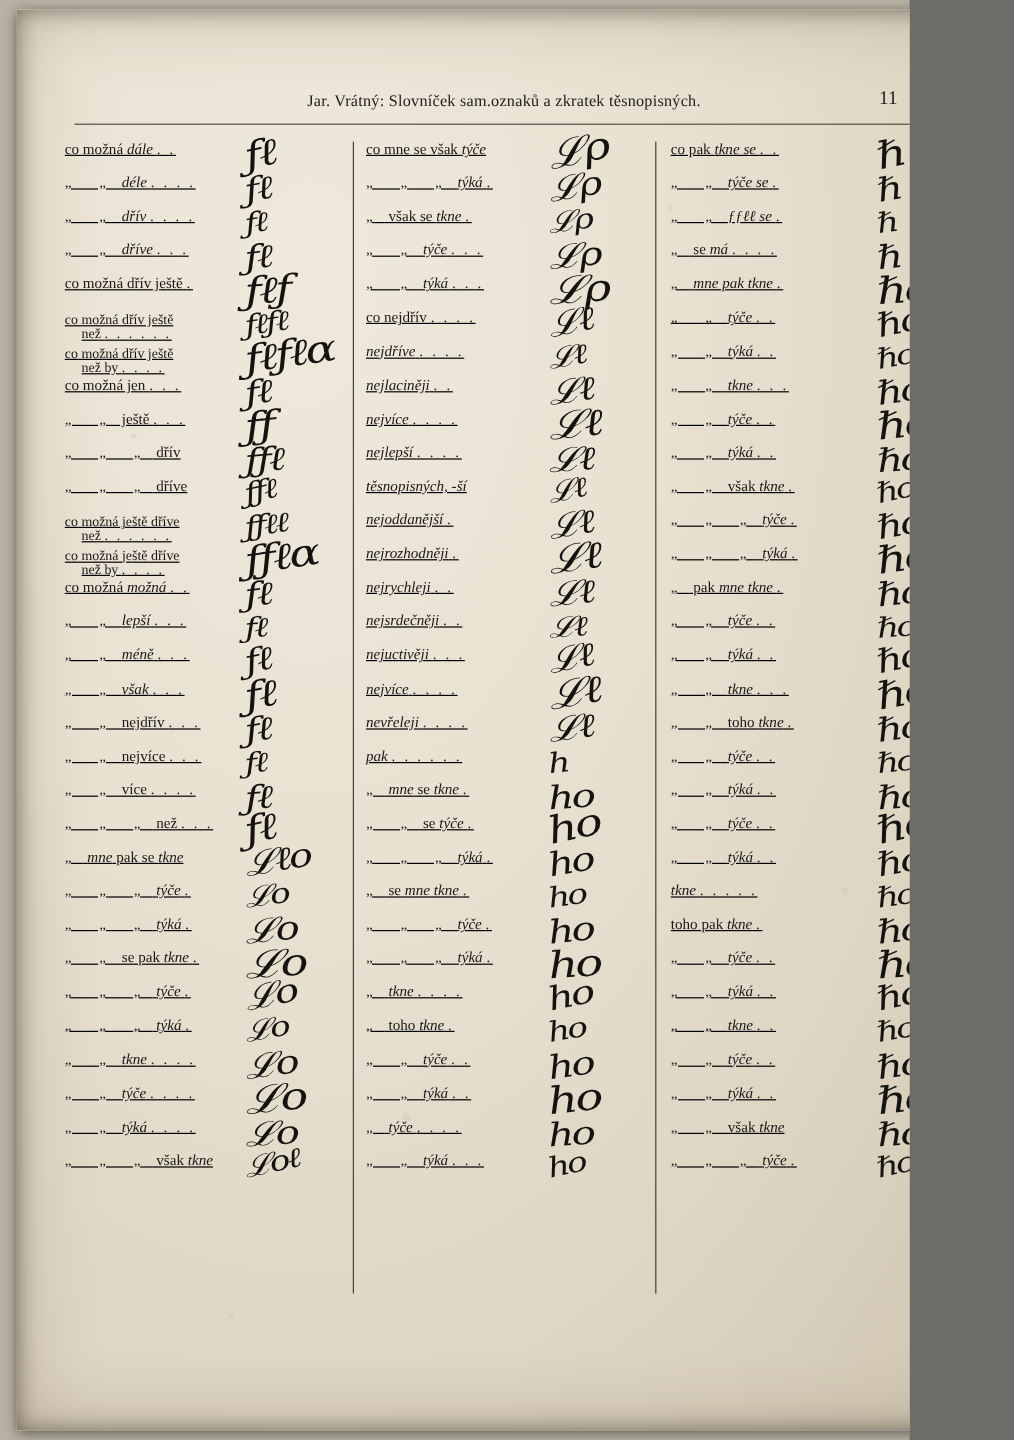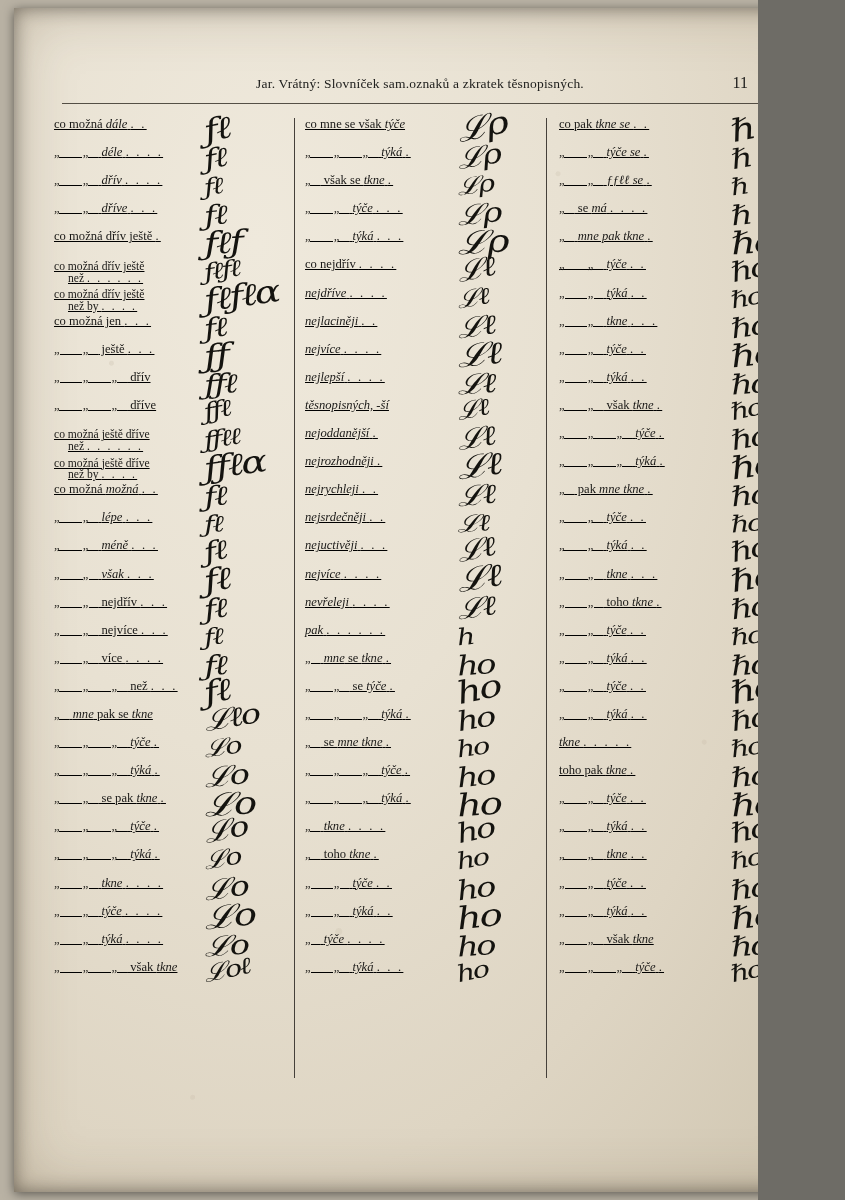--- a/index.html
+++ b/index.html
@@ -242,21 +242,21 @@
               <span class="txt" style="font-size: 11.6px;">co možná ještě dříve</span>
               <span class="txt" style="font-size: 11.6px; padding-left: 14px;">než by <span class="dots">. . . .</span></span>
             </div>
             <span class="glyph"><span class="mark s3">ƒƒℓα</span></span>
           </div>
           <div class="row">
             <span class="txt">co možná <i>možná</i> <span class="dots">. .</span></span>
             <span class="glyph"><span class="mark" style="transform: rotate(-6deg) scaleX(1.25);">ƒℓ</span></span>
           </div>
           <div class="row">
-            <span class="txt"><span class="dq">„ „</span> <i>lépe</i> <span class="dots">. . .</span></span>
+            <span class="txt"><span class="dq">„ „</span> <i>lepší</i> <span class="dots">. . .</span></span>
             <span class="glyph"><span class="mark s2" style="transform: rotate(-4deg) scaleX(1.25);">ƒℓ</span></span>
           </div>
           <div class="row">
             <span class="txt"><span class="dq">„ „</span> <i>méně</i> <span class="dots">. . .</span></span>
             <span class="glyph"><span class="mark" style="transform: rotate(-12deg) scaleX(1.25);">ƒℓ</span></span>
           </div>
           <div class="row">
             <span class="txt"><span class="dq">„ „</span> <i>však</i> <span class="dots">. . .</span></span>
             <span class="glyph"><span class="mark s3" style="transform: rotate(-10deg) scaleX(1.25);">ƒℓ</span></span>
           </div>

